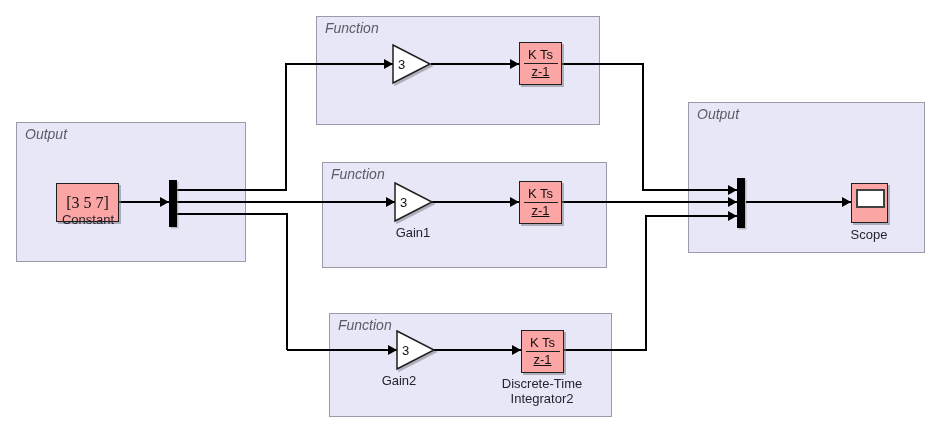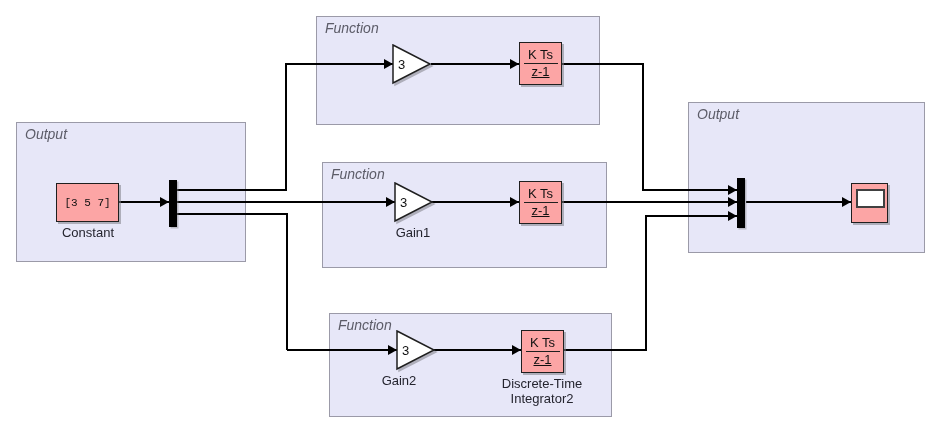--- a/index.html
+++ b/index.html
@@ -14,21 +14,21 @@
   .wire{position:absolute;background:#000;}
   .h{height:1.6px;}
   .v{width:1.6px;}
   .arrow{position:absolute;width:0;height:0;border-top:5px solid transparent;
          border-bottom:5px solid transparent;border-left:9px solid #000;}
 
   
   .block{position:absolute;background:#fca5a5;border:1.5px solid #1f1f1f;box-sizing:border-box;
          box-shadow:2px 2px 0 rgba(128,128,134,.55);
          display:flex;align-items:center;justify-content:center;}
-  .mono{font-family:Liberation Mono, monospace;font-size:11px;color:#111;}
+  .mono{font-family:Liberation Serif, serif;font-size:16px;color:#111;}
   .blabel{position:absolute;font-size:13px;line-height:15px;color:#24242e;text-align:center;width:110px;}
 
   .muxbar{position:absolute;width:8px;background:#000;
           box-shadow:1.5px 1.5px 0 rgba(128,128,134,.45);}
 
   .gain{position:absolute;filter:drop-shadow(2px 2px 0 rgba(128,128,134,.55));}
   .gain polygon{fill:#fff;stroke:#1f1f1f;stroke-width:1.5;}
   .gain text{font-size:13px;fill:#111;font-family:"Liberation Sans",sans-serif;}
 
   .iblock{flex-direction:column;}
@@ -94,21 +94,21 @@
   <div class="wire v" style="left:645px;top:215px;height:136px"></div>
   <div class="wire h" style="left:646px;top:215px;width:91px"></div>
   <div class="arrow" style="left:728px;top:211px"></div>
 
   <div class="wire h" style="left:746px;top:201px;width:105px"></div>
   <div class="arrow" style="left:842px;top:197px"></div>
 
   <div class="block" style="left:56px;top:183px;width:63px;height:39px">
     <span class="mono">[3 5 7]</span>
   </div>
-  <div class="blabel" style="left:33px;top:225px">Constant</div>
+  <div class="blabel" style="left:33px;top:212px">Constant</div>
 
   <div class="muxbar" style="left:169px;top:180px;height:47px"></div>
 
   <svg class="gain" style="left:392px;top:44px" width="42" height="42">
     <polygon points="1,1 38,20 1,39"></polygon>
     <text x="6" y="25">3</text>
   </svg>
 
   <svg class="gain" style="left:394px;top:182px" width="42" height="42">
     <polygon points="1,1 38,20 1,39"></polygon>
@@ -136,14 +136,15 @@
     <div class="fnum">K Ts</div>
     <div class="fden">z-1</div>
   </div>
   <div class="blabel" style="left:487px;top:376px">Discrete-Time Integrator2</div>
 
   <div class="muxbar" style="left:737px;top:178px;height:50px"></div>
 
   <div class="block" style="left:851px;top:183px;width:37px;height:40px">
     <div class="scope-screen"></div>
   </div>
+  <div class="blabel" style="left:814px;top:227px">Scope</div>
 
 </div>
 
 </body></html>

